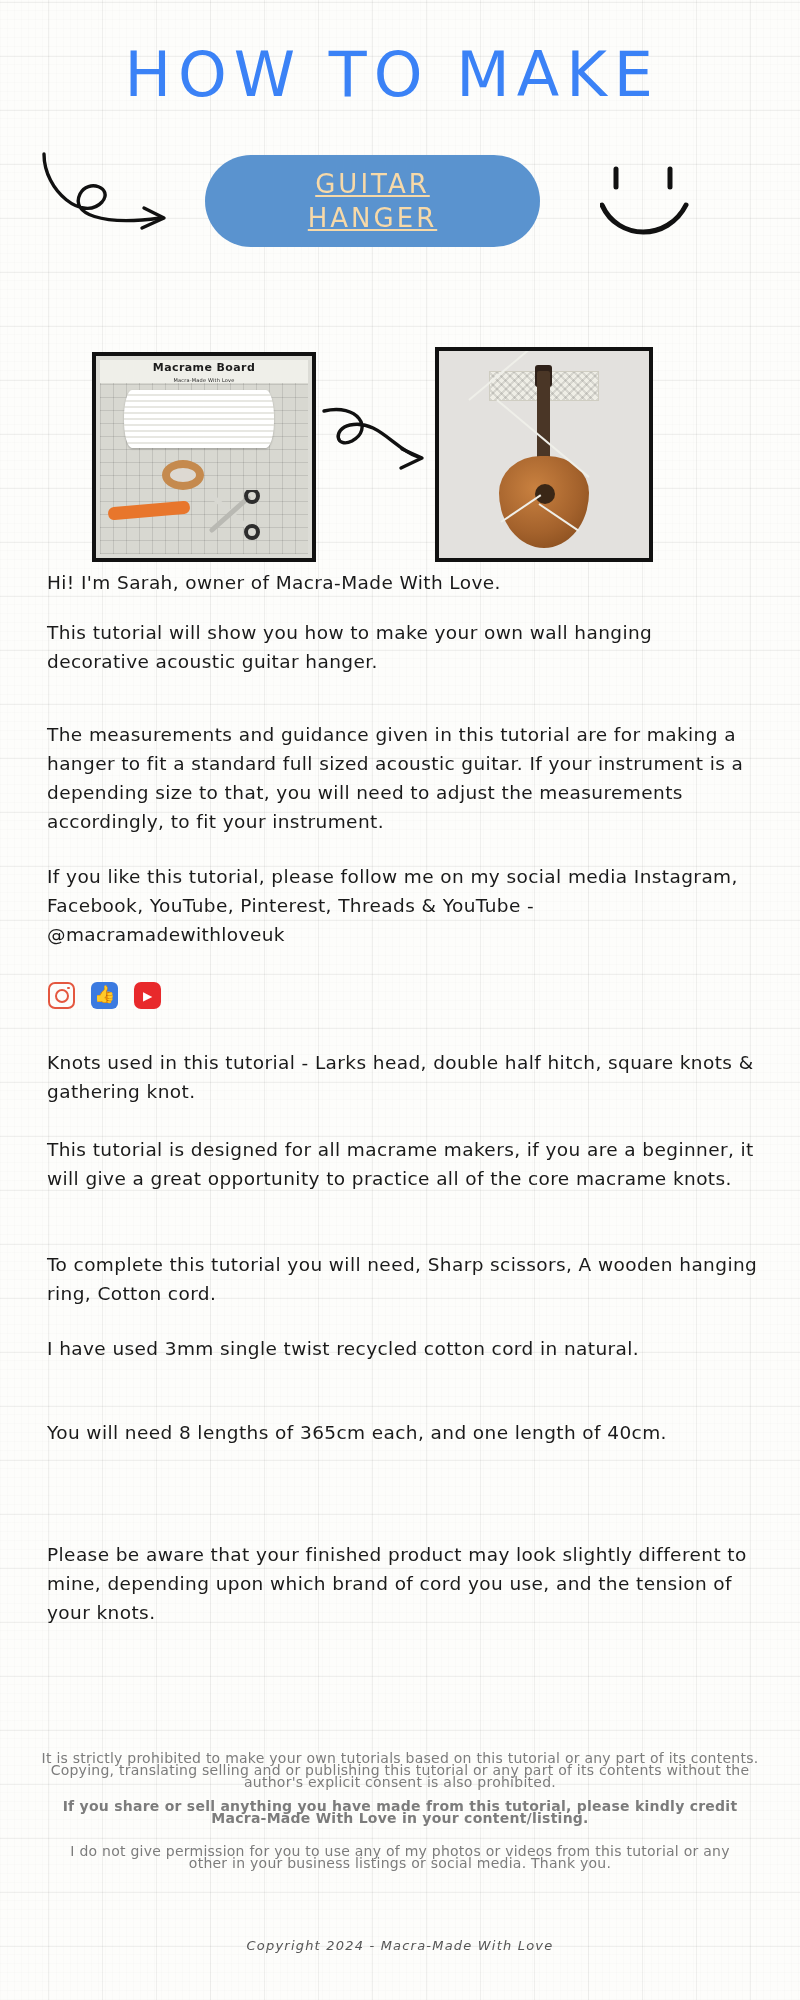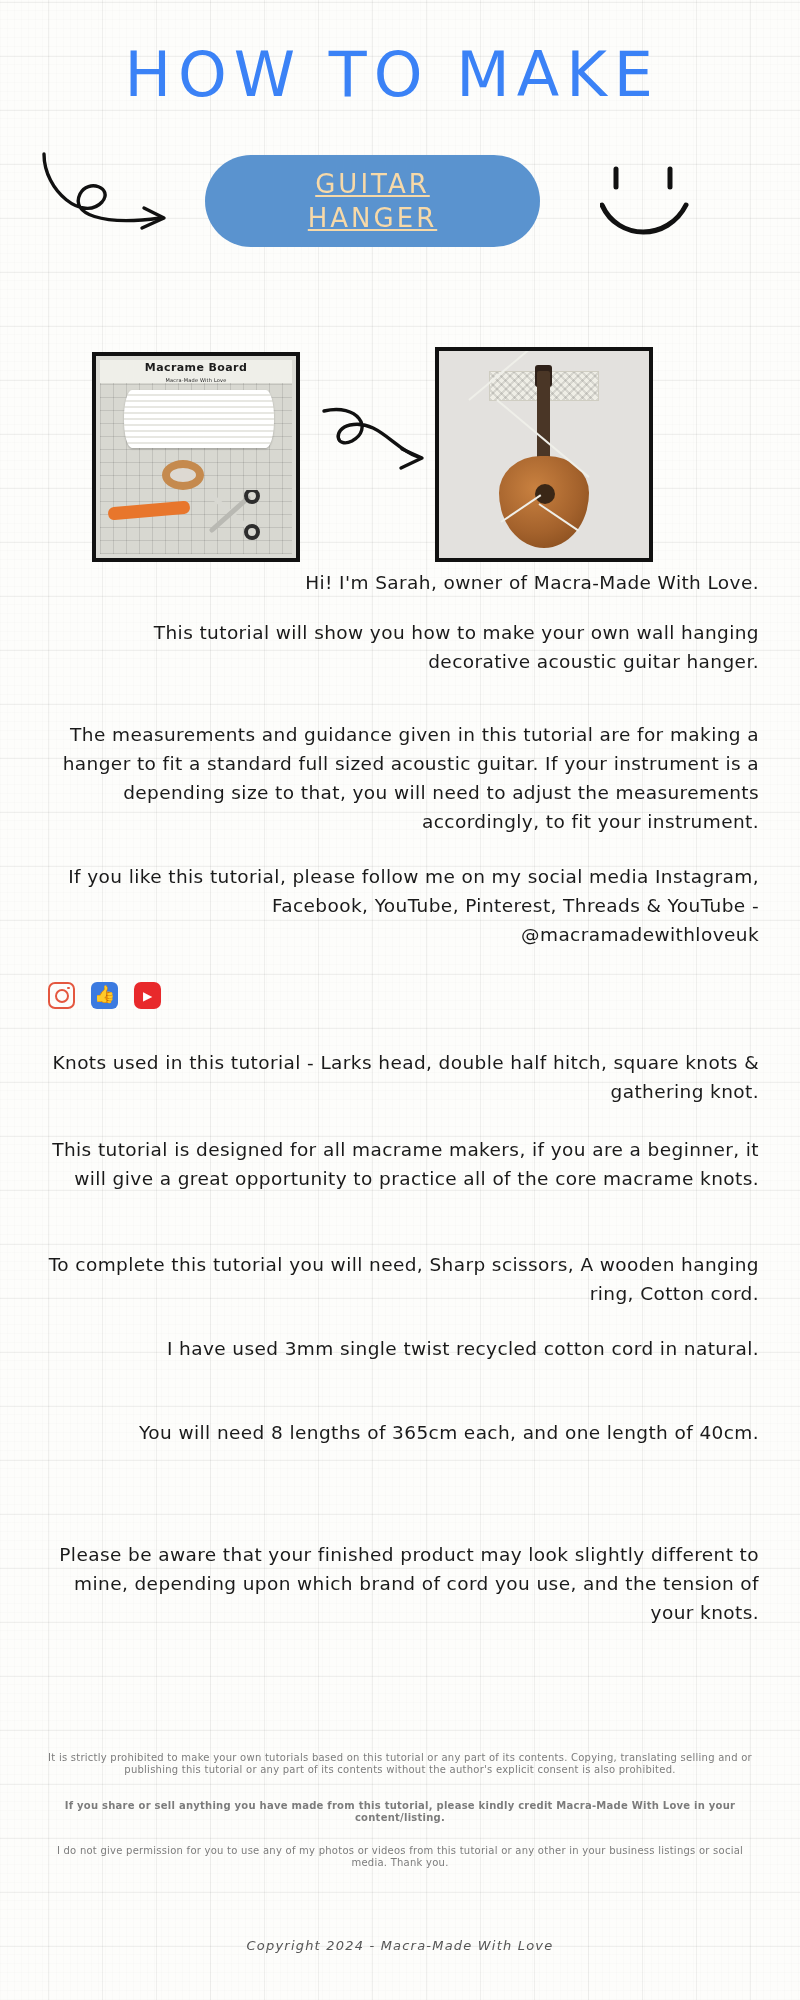--- a/index.html
+++ b/index.html
@@ -83,21 +83,21 @@
 
   
   .photo {
     position: absolute;
     box-sizing: border-box;
     border: 4px solid #111;
     overflow: hidden;
   }
   #photo-supplies {
     left: 92px; top: 352px;
-    width: 208px; height: 210px;
+    width: 224px; height: 210px;
     background: #dcdcd6;
   }
   #photo-hanger {
     left: 435px; top: 347px;
     width: 218px; height: 215px;
     background: #dedede;
   }
 
   
   .mat {
@@ -207,21 +207,20 @@
 
   
   .p {
     position: absolute;
     left: 47px;
     width: 712px;
     color: #1a1a1a;
     font-size: 18.5px;
     line-height: 29px;
     letter-spacing: 0.4px;
-    text-align: right;
   }
 
   
   .socials {
     position: absolute;
     left: 48px; top: 982px;
     display: flex;
     gap: 16px;
     align-items: center;
   }
@@ -266,21 +265,21 @@
     line-height: 1;
   }
 
   
   .footer-block {
     position: absolute;
     left: 22px;
     width: 756px;
     text-align: center;
     color: #7c7c7c;
-    font-size: 10px;
+    font-size: 14px;
     line-height: 12px;
     letter-spacing: 0.25px;
   }
   .copyright {
     position: absolute;
     left: 0; top: 1938px;
     width: 800px;
     text-align: center;
     color: #555;
     font-size: 13px;

